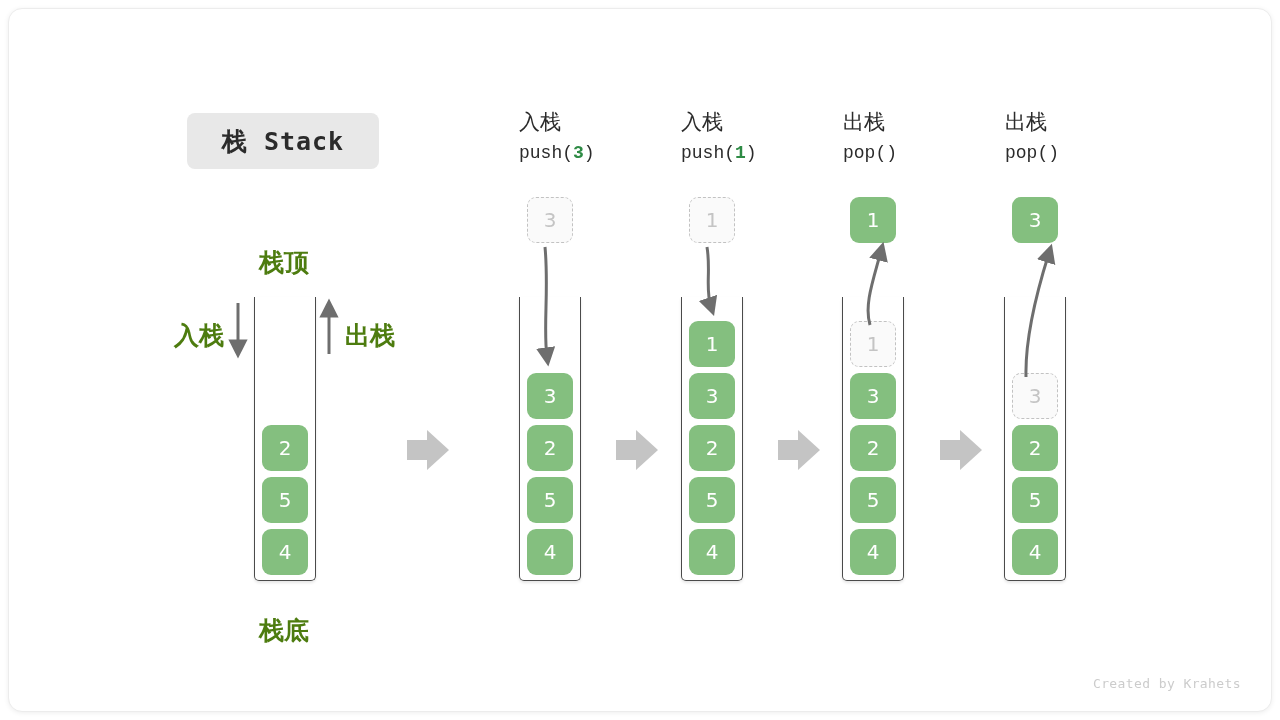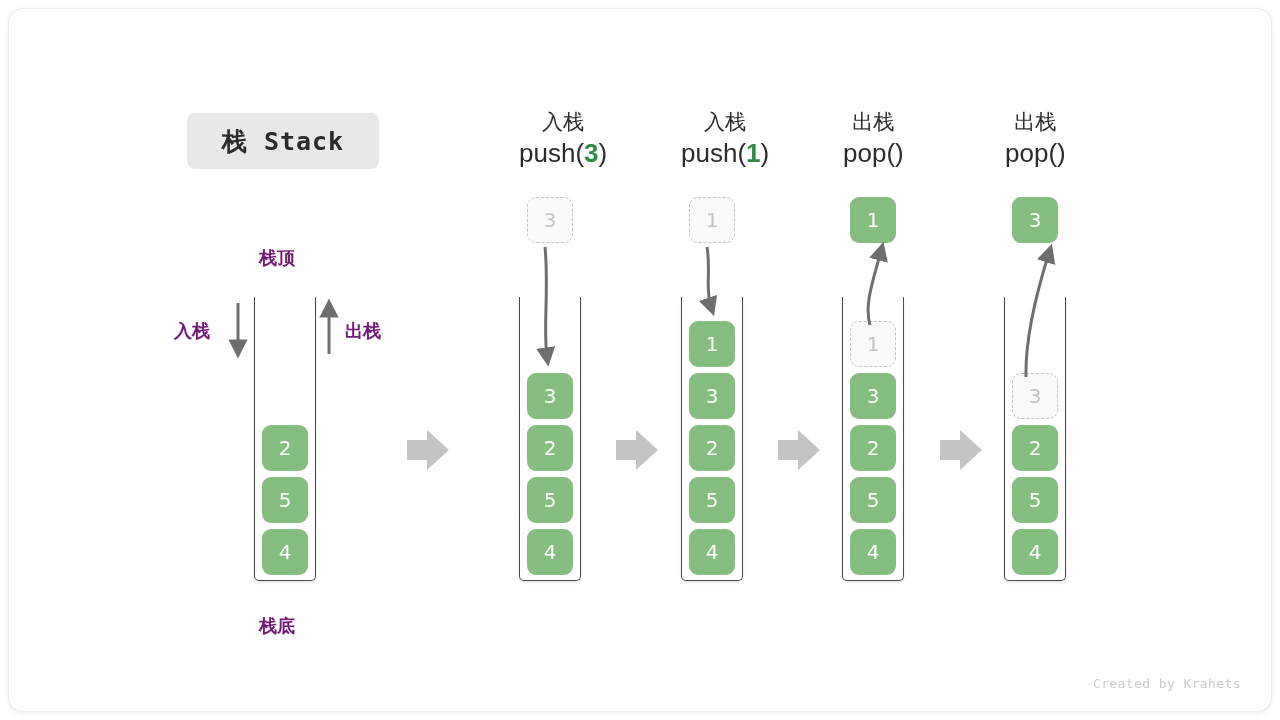--- a/index.html
+++ b/index.html
@@ -19,21 +19,20 @@
     left: 8px;
     top: 8px;
     width: 1264px;
     height: 704px;
     background: #ffffff;
     border: 1px solid #ececec;
     border-radius: 14px;
     box-shadow: 0 1px 5px rgba(0,0,0,0.07);
     box-sizing: border-box;
     overflow: hidden;
-    text-align: center;
   }
 
   .stage {
     position: absolute;
     left: 0; top: 0;
     width: 1264px; height: 704px;
   }
 
   
   .title-chip {
@@ -52,22 +51,22 @@
     font-weight: bold;
     color: #2b2b2b;
     letter-spacing: 1px;
   }
 
   
   .lbl-cn {
     position: absolute;
     font-family: "DejaVu Sans", "Liberation Sans", sans-serif;
     font-weight: bold;
-    font-size: 18px;
-    color: #701a75;
+    font-size: 25px;
+    color: #4d7c0f;
     white-space: nowrap;
   }
 
   .top-label  { left: 250px; top: 237px; }
   .bottom-label { left: 250px; top: 605px; }
   .push-label { left: 165px; top: 310px; }
   .pop-label  { left: 336px; top: 310px; }
 
   
   .col-head {
@@ -76,22 +75,22 @@
     color: #2b2b2b;
   }
   .col-head .cn {
     display: block;
     font-family: "DejaVu Sans", "Liberation Sans", sans-serif;
     font-size: 21px;
     line-height: 30px;
   }
   .col-head .code {
     display: block;
-    font-family: Liberation Sans, sans-serif;
-    font-size: 26px;
+    font-family: Liberation Mono, monospace;
+    font-size: 18px;
     line-height: 32px;
   }
   .col-head .code .arg { color: #2e8b45; font-weight: bold; }
 
   
   .tube {
     position: absolute;
     width: 62px;
     border-left: 1.6px solid #4a4a4a;
     border-right: 1.6px solid #4a4a4a;

